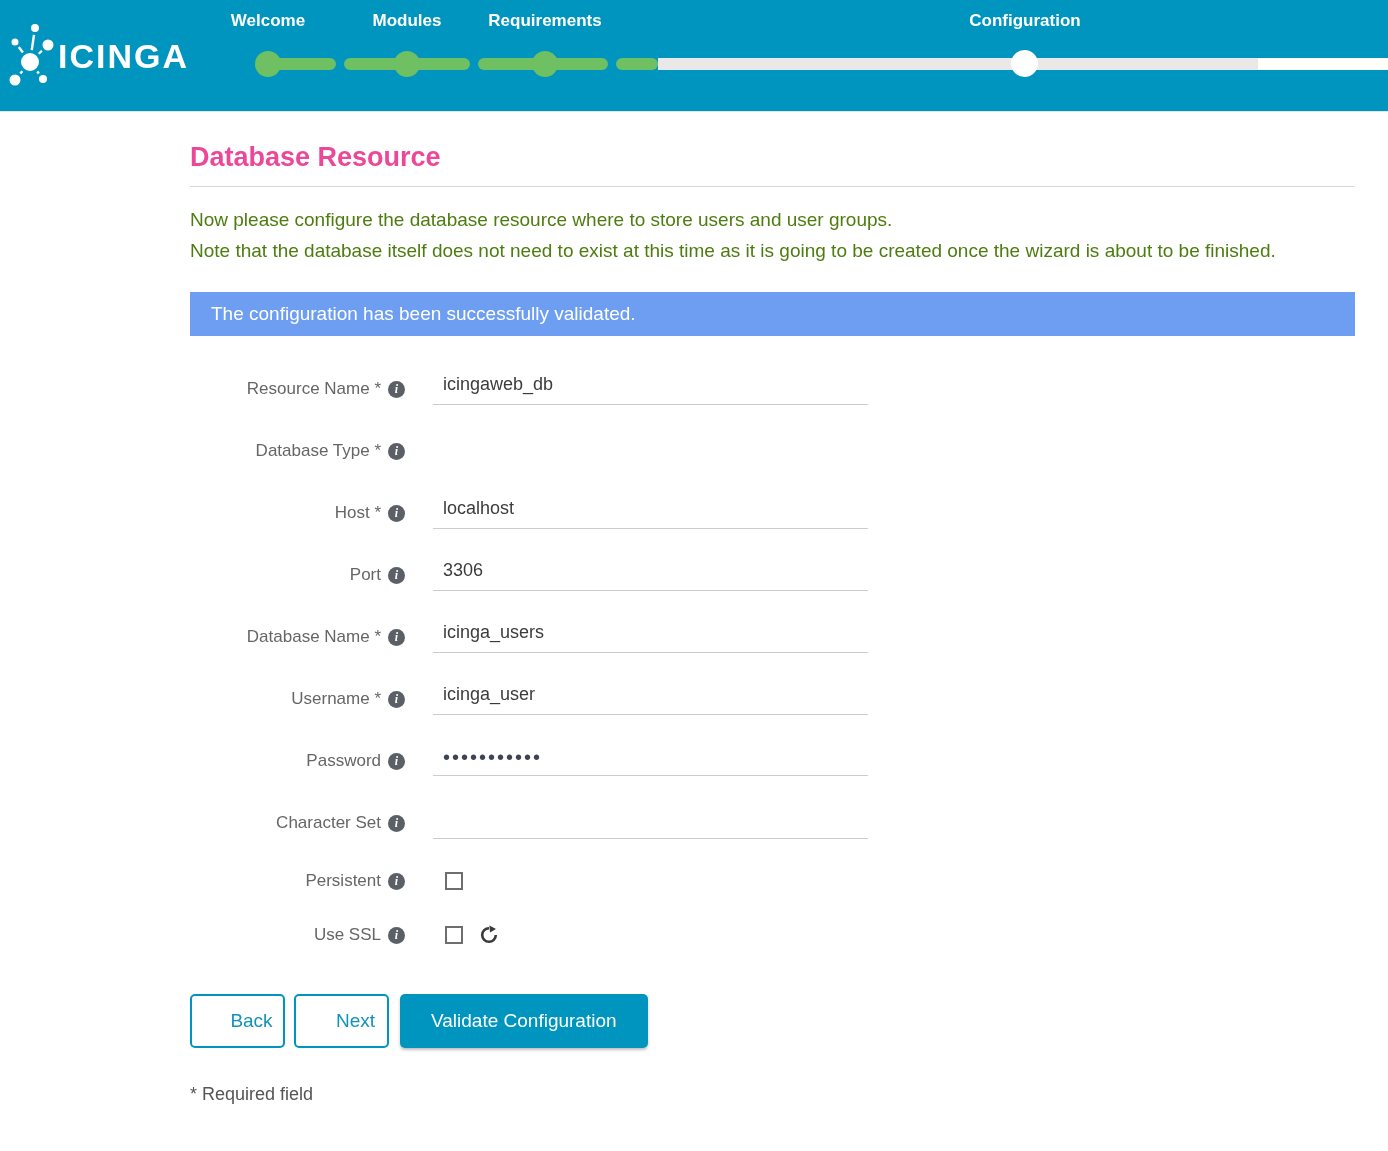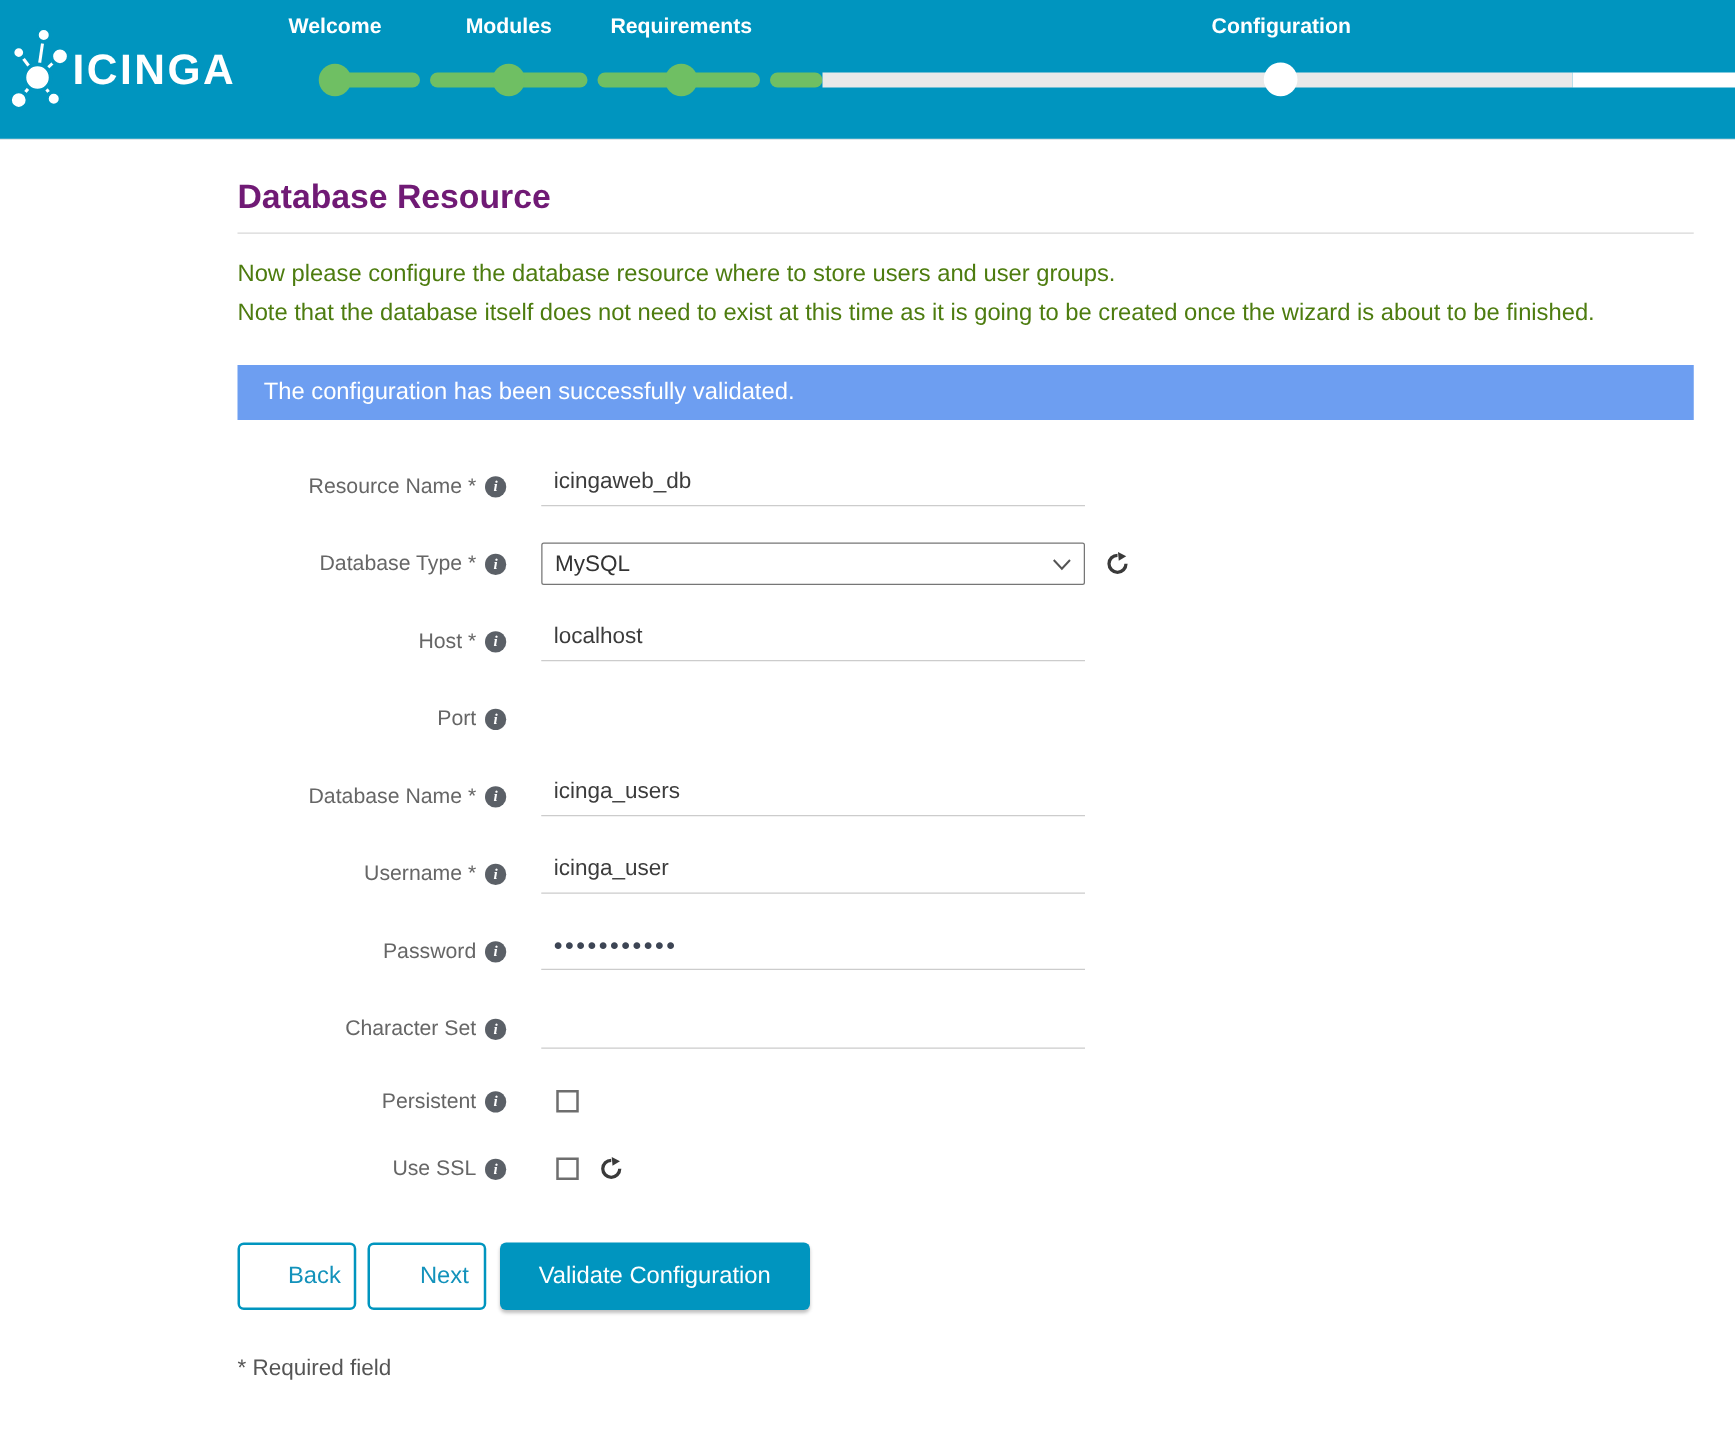--- a/index.html
+++ b/index.html
@@ -22,21 +22,21 @@
   .seg-d { left:616px; width:42px; }
   .seg-gray  { left:658px; width:600px; background:#E9E9E9; border-radius:0; }
   .seg-white { left:1258px; width:130px; background:#ffffff; border-radius:0; }
   .dot { position:absolute; top:51px; width:26px; height:26px; border-radius:50%; }
   .dot-green { background:#6FBF63; }
   .dot-a { left:255px; } .dot-b { left:394px; } .dot-c { left:532px; }
   .dot-white { left:1011px; background:#ffffff; width:27px; height:27px; top:50px; }
 
   
   .main { padding:30px 33px 0 190px; width:1388px; }
-  .page-title { font-size:27px; font-weight:bold; color:#701a75;
+  .page-title { font-size:27px; font-weight:bold; color:#ec4899;
                 padding-bottom:13px; border-bottom:1px solid #d8d8d8; width:1165px; }
   .intro { margin-top:17px; width:1165px; font-size:19px; line-height:31px; color:#4d7c0f; }
   .banner { margin-top:26px; width:1165px; height:44px; background:#6D9EF1;
             color:#ffffff; font-size:19px; display:flex; align-items:center; padding-left:21px; }
 
   
   .form { margin-top:22px; }
   .form-row { display:flex; align-items:center; height:62px; }
   .form-row.row-check { height:54px;gap:12px; }
   .label-cell { width:215px; display:flex; align-items:center; justify-content:flex-end; gap:7px; flex:none; }
@@ -128,51 +128,40 @@
     <div class="control-cell">
           <input class="underline-input" type="text" value="icingaweb_db" style="">
         </div>
   </div>
 
   <div class="form-row">
     <div class="label-cell">
       <label class="field-label">Database Type *</label>
       <span class="info-icon">i</span>
     </div>
-    <div class="control-cell">
-          <div class="select-box">
-            <span>MySQL</span>
-            <span><svg width="15" height="10" viewBox="0 0 15 10">
-                <path d="M1 1 L7.5 8 L14 1" fill="none" stroke="#555" stroke-width="1.6"></path>
-              </svg></span>
-          </div>
-          <span class="refresh-btn">
-            <svg width="20" height="20" viewBox="0 0 20 20">
-              <path d="M16.8 10 A6.8 6.8 0 1 1 10 3.2" fill="none" stroke="#3a3a3a" stroke-width="2.6"></path>
-              <polygon points="10.4,0.6 17.0,3.9 11.0,7.6" fill="#3a3a3a"></polygon>
-            </svg>
-          </span>
-        </div>
   </div>
 
   <div class="form-row">
     <div class="label-cell">
       <label class="field-label">Host *</label>
       <span class="info-icon">i</span>
     </div>
     <div class="control-cell">
           <input class="underline-input" type="text" value="localhost" style="">
         </div>
   </div>
 
   <div class="form-row">
     <div class="label-cell">
       <label class="field-label">Port</label>
       <span class="info-icon">i</span>
     </div>
+    <div class="control-cell">
+          <input class="underline-input" type="text" value="3306" style="">
+        </div>
   </div>
 
   <div class="form-row">
     <div class="label-cell">
       <label class="field-label">Database Name *</label>
       <span class="info-icon">i</span>
     </div>
     <div class="control-cell">
           <input class="underline-input" type="text" value="icinga_users" style="">
         </div>

